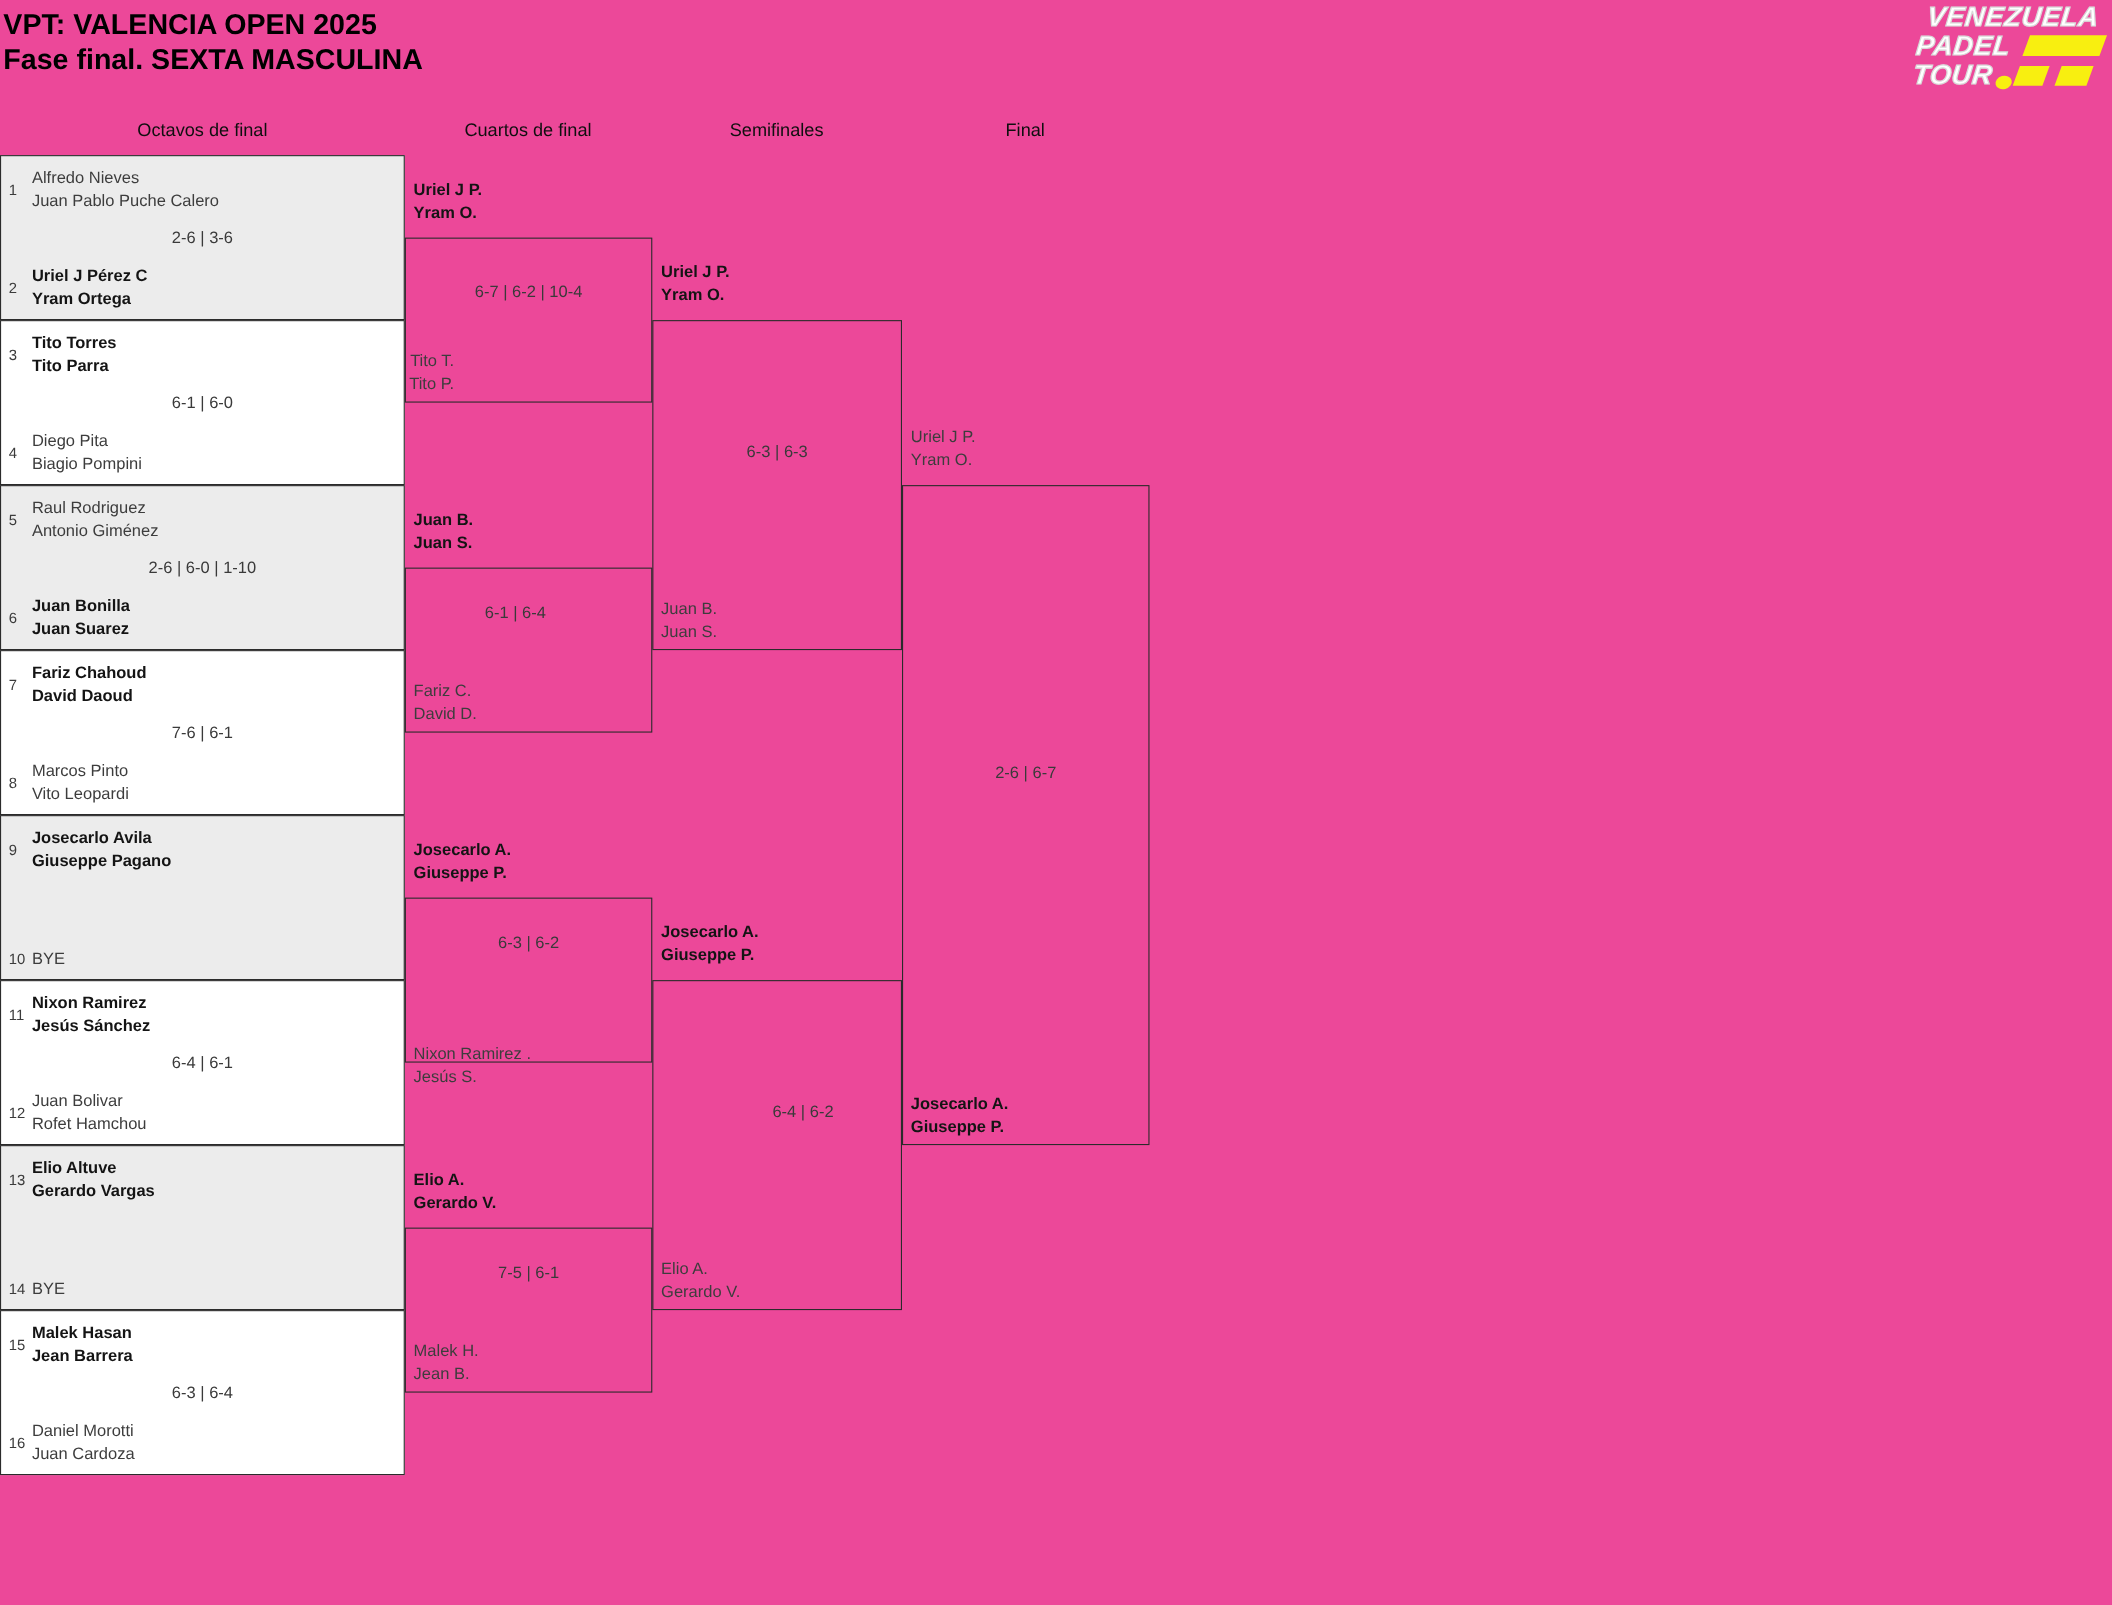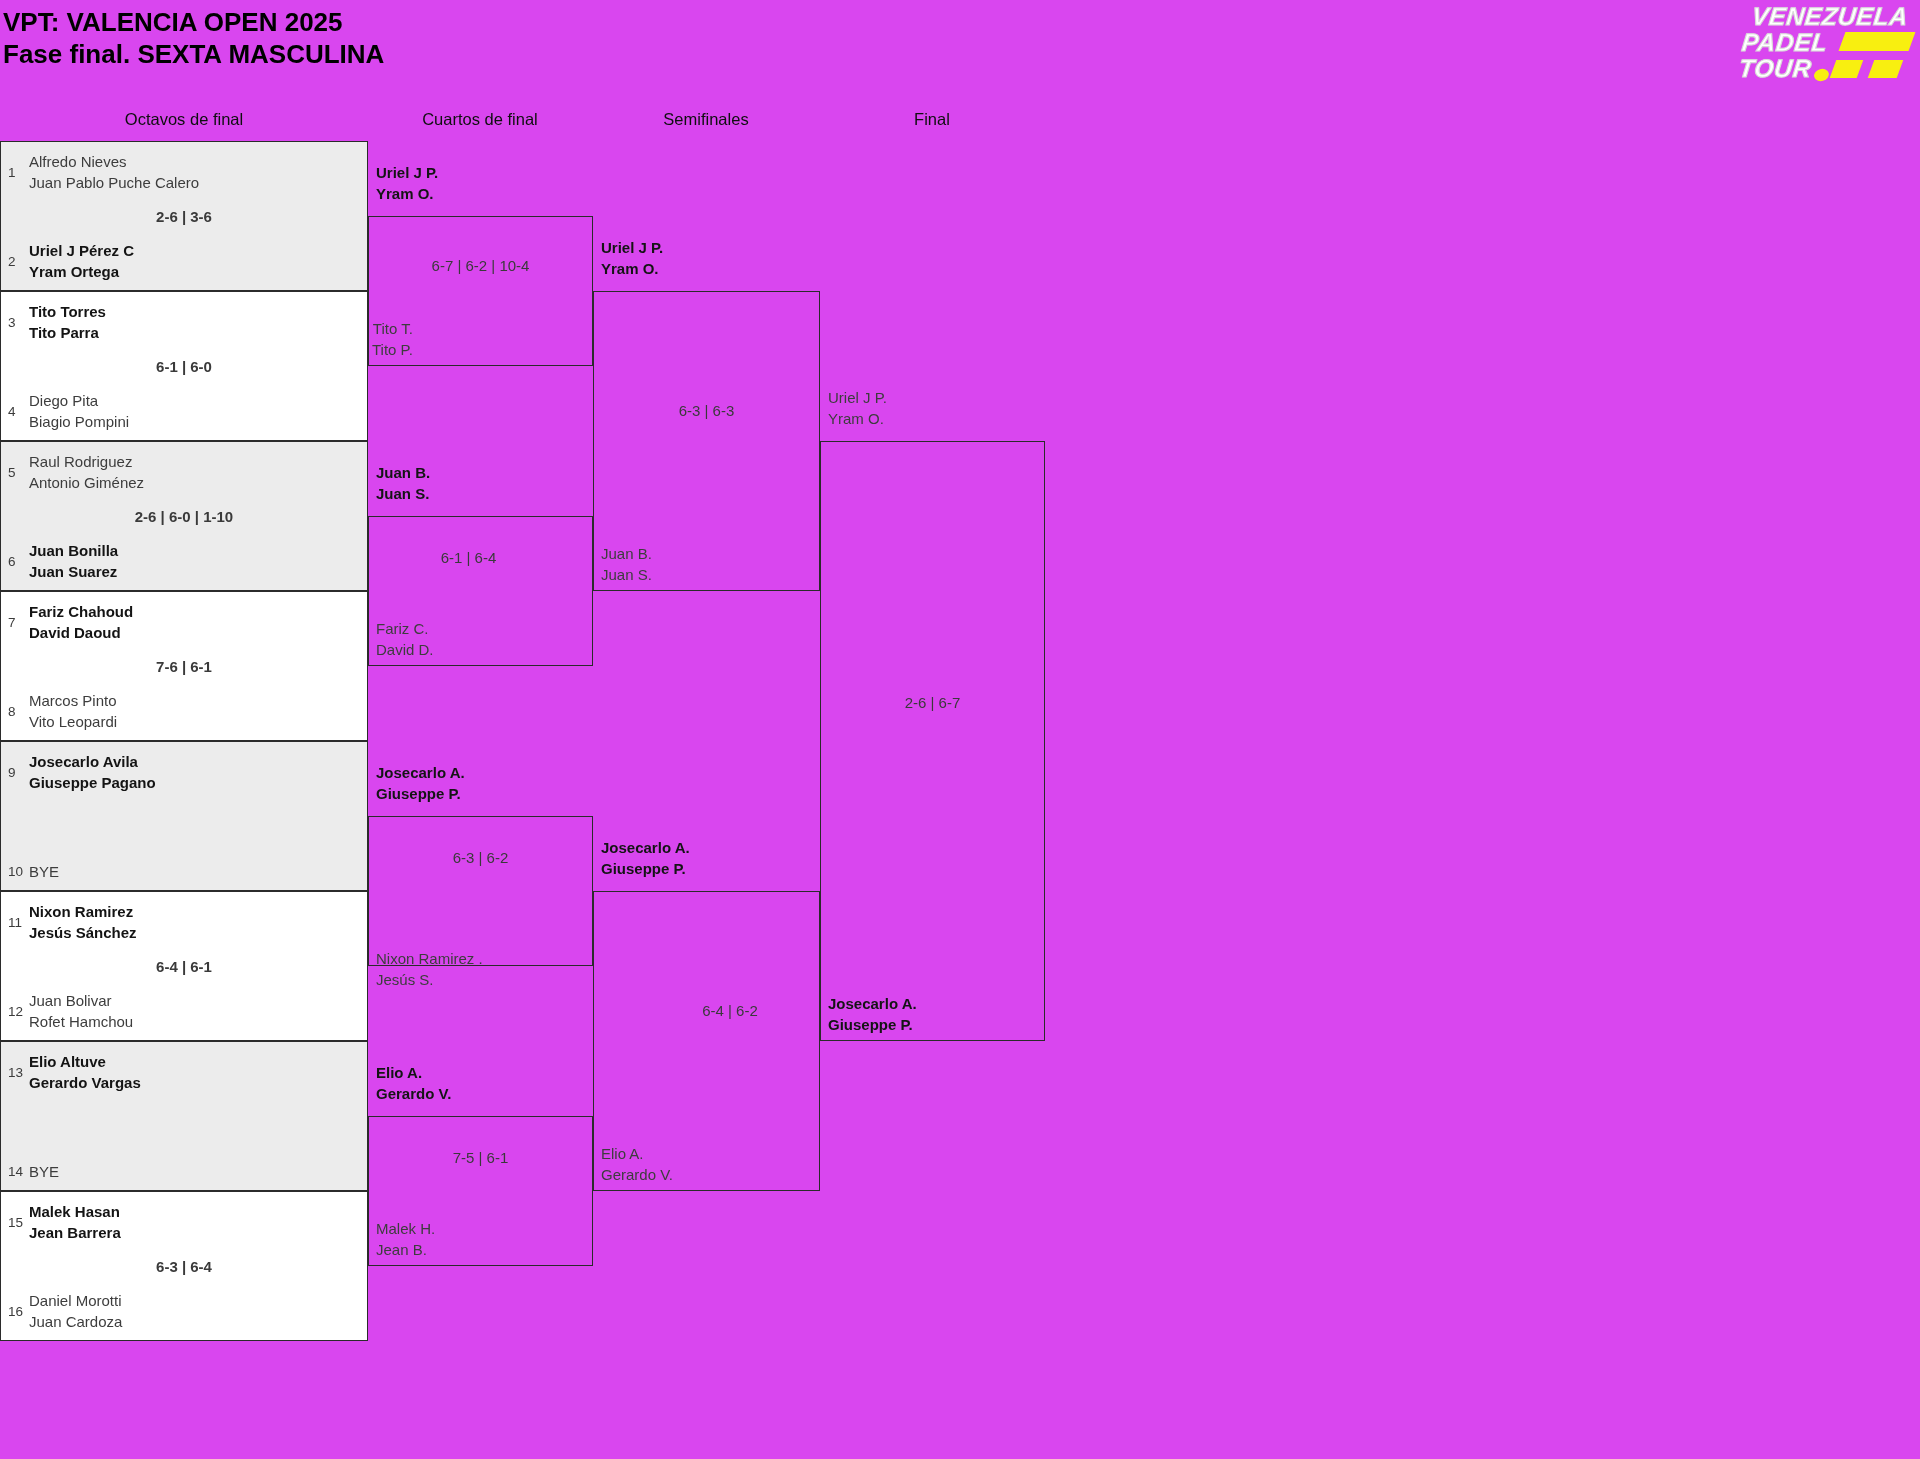--- a/index.html
+++ b/index.html
@@ -1,17 +1,17 @@
 <!DOCTYPE html>
 <html><head>
 <meta charset="utf-8">
 <style>
   html,body{margin:0;padding:0;background:#fff;}
   body{font-family:"Liberation Sans", sans-serif; -webkit-font-smoothing:antialiased;}
-  #stage{position:relative;width:1920px;height:1459px;background:#d946ef;overflow:hidden;
+  #stage{position:relative;width:1920px;height:1459px;background:#ec4899;overflow:hidden;
          --yellow:#f8ef10; --line:#2b2b2b; --shade:#ececec;}
 
   
   .title{position:absolute;left:3px;top:6px;font-size:26px;font-weight:700;color:#000;
          line-height:32px;letter-spacing:0px;white-space:nowrap;}
 
   
   .hdr{position:absolute;top:110px;width:300px;text-align:center;font-size:16.5px;color:#0f0f0f;}
 
   
@@ -19,21 +19,21 @@
         box-sizing:border-box;background:#fff;}
   .cell.alt{background:var(--shade);}
   .team{position:absolute;left:7px;right:4px;display:flex;align-items:center;}
   .team.t1{top:9px;}
   .team.t2{bottom:8px;}
   .seed{flex:0 0 21px;width:21px;font-size:13.5px;color:#3b3b3b;}
   .names{font-size:15px;line-height:21px;color:#3d3d3d;}
   .names.win{font-weight:700;color:#141414;}
   .nline{white-space:nowrap;}
   .score{position:absolute;left:0;width:100%;text-align:center;font-size:15px;color:#3a3a3a;}
-  .cell .score{top:50%;transform:translateY(-50%);font-weight:bold;}
+  .cell .score{top:50%;transform:translateY(-50%);}
 
   
   .mbox{position:absolute;border:1px solid var(--line);box-sizing:border-box;background:transparent;}
   .rlabel{position:absolute;font-size:15px;line-height:21px;color:#3d3d3d;}
   .rlabel.win{font-weight:700;color:#141414;}
   .rscore{position:absolute;text-align:center;font-size:15px;line-height:22px;color:#3a3a3a;}
 
   
   .logo{position:absolute;left:1738px;top:2px;width:182px;height:92px;}
   .lgline{position:absolute;font-style:italic;font-weight:700;font-size:25px;letter-spacing:0.5px;

